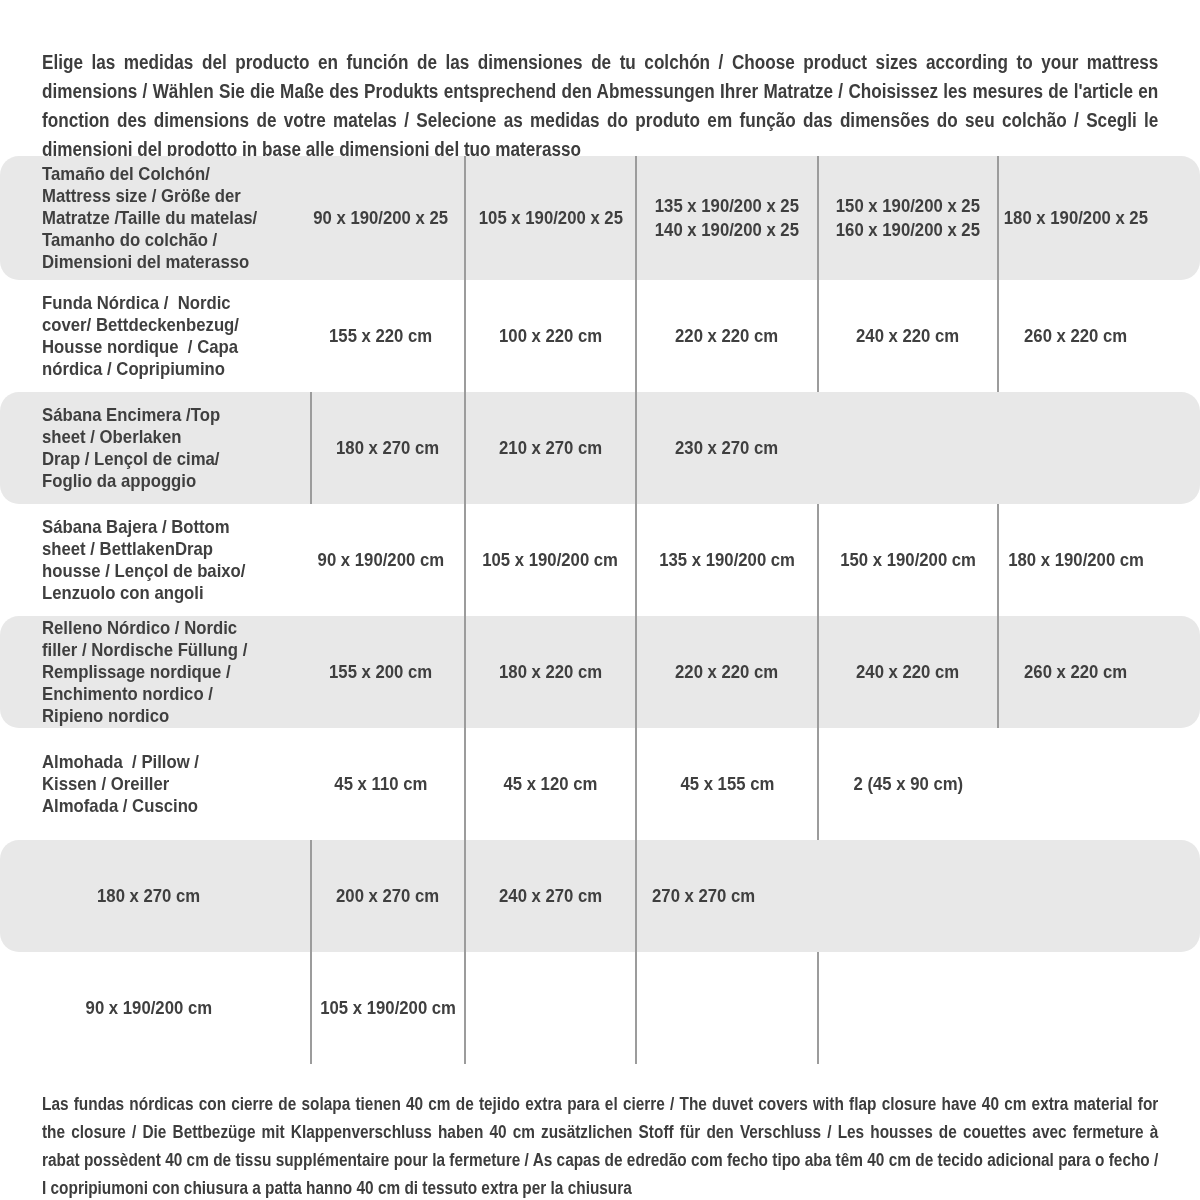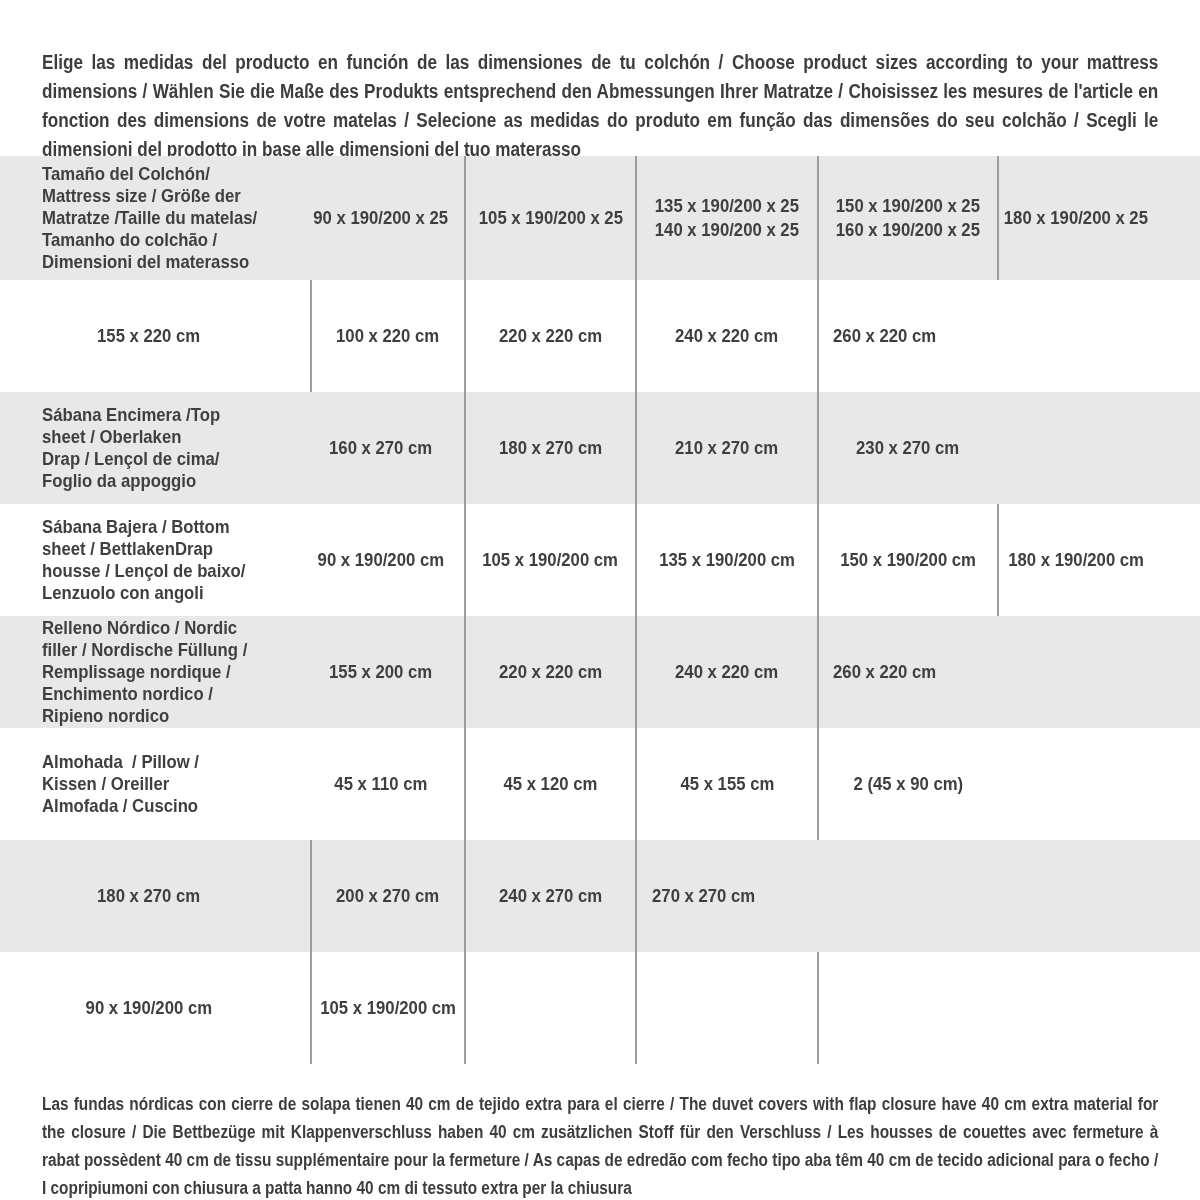--- a/index.html
+++ b/index.html
@@ -24,20 +24,21 @@
   }
   .intro    { top: 28px;   font-size: 19.5px; line-height: 29px; }
   .footnote { top: 1072px; font-size: 17.5px; line-height: 28px; }
 
   .size-table { position: absolute; left: 0; top: 156px; width: 1200px; }
   .t-row {
     display: grid;
     grid-template-columns: 310px 154px 171px 182px 180px 203px;
     min-height: 112px;
     background: #ffffff;
+    border-radius: 19px;
   }
   .t-row.header { min-height: 124px; }
   .t-row.gray   { background: #e8e8e8; }
   .cell { display: flex; align-items: center; }
   .cell.label { padding-left: 42px; }
   .cell.val   { justify-content: center; text-align: center; }
   .cell.sep   { border-left: 2px solid #9c9c9c; }
   .cell.val.col1 { padding-right: 12px; text-align: center; }
   .cell.val.col5 { padding-right: 47px; }
   .txt {
@@ -77,20 +78,26 @@
     <div class="cell val sep">
         <span class="txt">150 x 190/200 x 25
 160 x 190/200 x 25</span>
       </div>
     <div class="cell val sep col5">
         <span class="txt">180 x 190/200 x 25</span>
       </div>
   </div>
 
   <div class="t-row">
+    <div class="cell label">
+        <span class="txt">Funda Nórdica /  Nordic
+cover/ Bettdeckenbezug/
+Housse nordique  / Capa
+nórdica / Copripiumino</span>
+      </div>
     <div class="cell val col1">
         <span class="txt">155 x 220 cm</span>
       </div>
     <div class="cell val sep">
         <span class="txt">100 x 220 cm</span>
       </div>
     <div class="cell val sep">
         <span class="txt">220 x 220 cm</span>
       </div>
     <div class="cell val sep">
@@ -100,23 +107,20 @@
         <span class="txt">260 x 220 cm</span>
       </div>
   </div>
 
   <div class="t-row gray">
     <div class="cell label">
         <span class="txt">Sábana Encimera /Top
 sheet / Oberlaken
 Drap / Lençol de cima/
 Foglio da appoggio</span>
-      </div>
-    <div class="cell val col1">
-        <span class="txt">160 x 270 cm</span>
       </div>
     <div class="cell val sep">
         <span class="txt">180 x 270 cm</span>
       </div>
     <div class="cell val sep">
         <span class="txt">210 x 270 cm</span>
       </div>
     <div class="cell val sep">
         <span class="txt">230 x 270 cm</span>
       </div>
@@ -151,20 +155,23 @@
         <span class="txt">Relleno Nórdico / Nordic
 filler / Nordische Füllung /
 Remplissage nordique /
 Enchimento nordico /
 Ripieno nordico</span>
       </div>
     <div class="cell val col1">
         <span class="txt">155 x 200 cm</span>
       </div>
     <div class="cell val sep">
+        <span class="txt">180 x 220 cm</span>
+      </div>
+    <div class="cell val sep">
         <span class="txt">220 x 220 cm</span>
       </div>
     <div class="cell val sep">
         <span class="txt">240 x 220 cm</span>
       </div>
     <div class="cell val sep col5">
         <span class="txt">260 x 220 cm</span>
       </div>
   </div>
 

